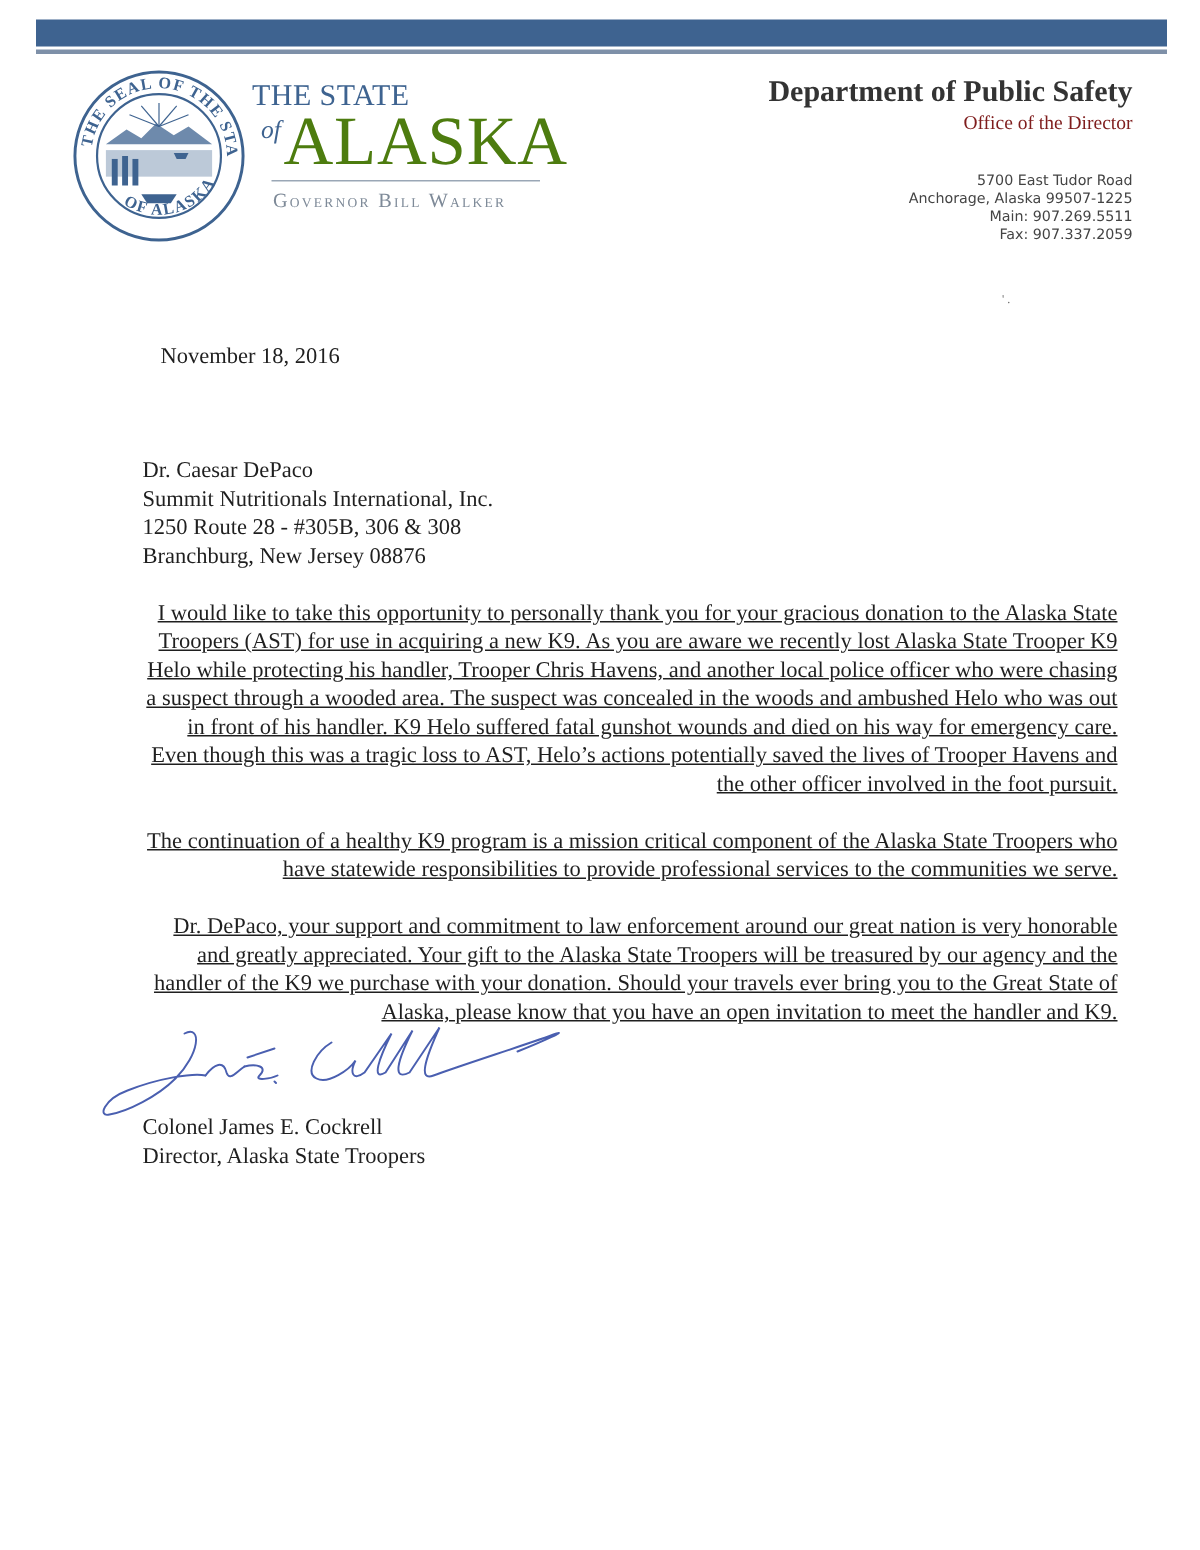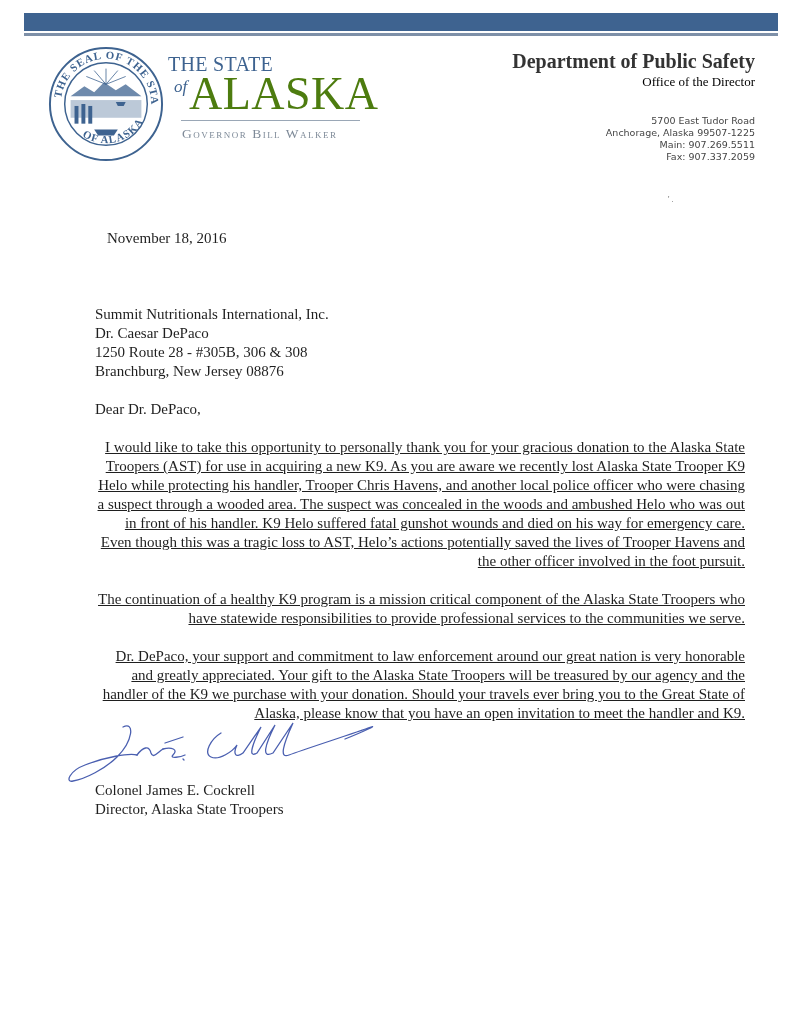--- a/index.html
+++ b/index.html
@@ -17,21 +17,21 @@
     .the-state { position: absolute; left: 8px; top: 0; font-size: 20px; color: #3e6390; letter-spacing: 0.3px; }
     .of-word { position: absolute; left: 14px; top: 24px; font-size: 17px; font-style: italic; color: #3e6390; }
     .alaska-word { position: absolute; left: 29px; top: 18px; font-size: 46px; color: #4d7c0f; letter-spacing: 0.5px; line-height: 1; }
     .gov-rule { position: absolute; left: 21px; top: 67px; width: 179px; height: 1px; background: #9aa7b6; }
     .governor { position: absolute; left: 22px; top: 73px; font-size: 13.5px; color: #7e8a98;
                 font-variant: small-caps; letter-spacing: 1.5px; }
 
     .dept-block { position: absolute; right: 45px; top: 50px; text-align: right; }
     .dept-title { font-size: 20px; font-weight: bold; color: #333333; margin: 0; }
     .division { font-size: 13px; color: #333333; margin-top: 11px; letter-spacing: 0.2px; }
-    .office { font-size: 13px; color: #000000; margin-top: 1px; }
+    .office { font-size: 13px; color: #7f1d1d; margin-top: 1px; }
     .address { margin-top: 25px; font-family: "DejaVu Sans", sans-serif; font-size: 9.5px; color: #444444; line-height: 12px; }
 
     .stray-marks { position: absolute; left: 668px; top: 195px; font-size: 8px; color: #666; }
 
     .letter { position: absolute; left: 95px; top: 217px; width: 650px; font-size: 15px; line-height: 19px; color: #1f1f1f; }
     .date { margin: 12px; }
     .recipient { margin-top: 57px; }
     .recipient div { margin: 0; }
     .salutation { margin-top: 19px; }
     .para { margin-top: 19px; text-align: right; text-decoration: underline; }
@@ -95,27 +95,26 @@
     <div>Fax: 907.337.2059</div>
   </div>
 </div>
 
 <div class="stray-marks">'&nbsp;.</div>
 
 <div class="letter">
   <div class="date">November 18, 2016</div>
 
   <div class="recipient">
+    <div>Dr. Caesar DePaco</div>
     <div>Summit Nutritionals International, Inc.</div>
-    <div>Dr. Caesar DePaco</div>
     <div>1250 Route 28 - #305B, 306 &amp; 308</div>
     <div>Branchburg, New Jersey 08876</div>
   </div>
 
-  <div class="salutation">Dear Dr. DePaco,</div>
 
   <div class="para">I would like to take this opportunity to personally thank you for your gracious donation to the Alaska State Troopers (AST) for use in acquiring a new K9. As you are aware we recently lost Alaska State Trooper K9 Helo while protecting his handler, Trooper Chris Havens, and another local police officer who were chasing a suspect through a wooded area. The suspect was concealed in the woods and ambushed Helo who was out in front of his handler. K9 Helo suffered fatal gunshot wounds and died on his way for emergency care. Even though this was a tragic loss to AST, Helo’s actions potentially saved the lives of Trooper Havens and the other officer involved in the foot pursuit.</div>
   <div class="para">The continuation of a healthy K9 program is a mission critical component of the Alaska State Troopers who have statewide responsibilities to provide professional services to the communities we serve.</div>
   <div class="para">Dr. DePaco, your support and commitment to law enforcement around our great nation is very honorable and greatly appreciated. Your gift to the Alaska State Troopers will be treasured by our agency and the handler of the K9 we purchase with your donation. Should your travels ever bring you to the Great State of Alaska, please know that you have an open invitation to meet the handler and K9.</div>
 
 
   <div class="signature">
     <svg viewBox="0 0 340 80">
       <g fill="none" stroke="#4a5fb0" stroke-width="1.3" stroke-linecap="round">
         <path d="M58 14 C70 8, 68 28, 52 44 C40 56, 20 66, 8 68 C0 70, 4 58, 20 52 C40 44, 64 40, 72 42"></path>

